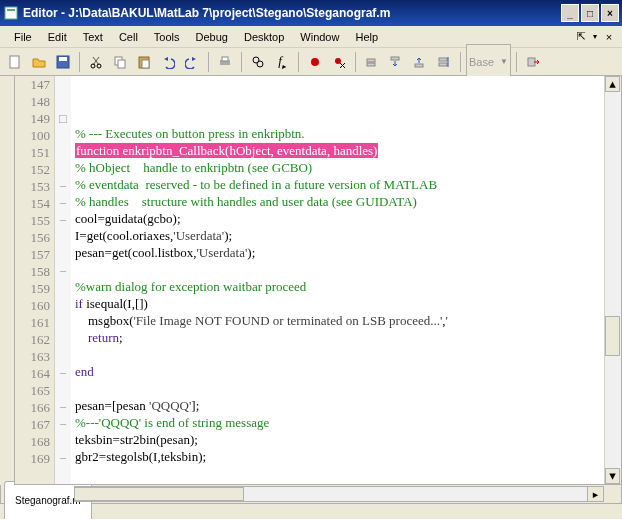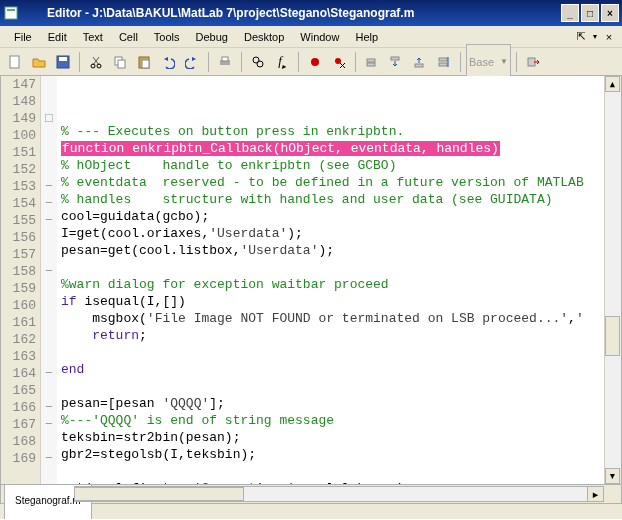--- a/index.html
+++ b/index.html
@@ -1,29 +1,29 @@
 <!DOCTYPE html>
 <html><head>
 <meta charset="utf-8">
 <style>
   * { box-sizing: border-box; margin: 0; padding: 0; }
   body { width: 622px; height: 520px; font-family: Tahoma, sans-serif; font-size: 11px; background: #ece9d8; overflow: hidden; }
   .titlebar { height: 26px; background: linear-gradient(#0a246a, #1e4fb3); color: #fff; display: flex; align-items: center; padding: 0 3px; }
   .titlebar .icon { width: 16px; height: 16px; margin-right: 4px; display:inline-flex;align-items:center;justify-content:center;}
-  .titlebar .title { flex: 1; font-weight: bold; font-size: 12px; margin-left: 24px; }
+  .titlebar .title { flex: 1; font-weight: bold; font-size: 12px; }
   .win-btn { width: 18px; height: 18px; background: #d8d5c8; border: 1px solid #fff; margin-left: 2px; display:inline-flex;align-items:center;justify-content:center;color:#000;font-weight:bold;font-size:10px;cursor:pointer;}
   .menubar { height: 22px; background: #ece9d8; display: flex; align-items: center; padding: 0 6px; border-bottom:1px solid #d4d0c8;}
   .menubar .menu-item { padding: 0 8px; height:100%; display:flex; align-items:center; cursor:pointer;}
   .menubar .spacer { flex:1; }
   .dock-ctl { width:14px; text-align:center; cursor:pointer; color:#000;}
   .toolbar { height: 28px; background: #ece9d8; display: flex; align-items: center; padding: 0 4px; border-bottom: 1px solid #b0b0b0; gap:2px;}
   .tb-btn { width:22px; height:22px; display:inline-flex;align-items:center;justify-content:center;border:1px solid transparent;cursor:pointer;border-radius:2px;}
   .tb-sep { width:1px;height:20px;background:#b0b0b0;margin:0 3px;}
   .base-sel { border:1px solid #b0b0b0;background:#ece9d8;color:#999;padding:11px 2px;font-size:11px;display:flex;align-items:center;}
-  .editor { height: 409px; background:#fff; display:flex; font-family: Liberation Mono, monospace; font-size:13px; position:relative; border:1px solid #b0b0b0; border-top:none;}
+  .editor { height: 409px; background:#fff; display:flex; font-family: Liberation Serif, serif; font-size:13px; position:relative; border:1px solid #b0b0b0; border-top:none;margin-left:14px;}
   .gutter-col { width:40px; background:#ece9d8; text-align:right; padding-right:4px; color:#888; border-right:1px solid #d4d0c8;}
   .fold-col { width:16px; background:#f6f6f6; color:#999; text-align:center;}
   .code-col { flex:1; overflow:hidden; white-space:pre; position:relative;}
   .line { height:17px; line-height:17px;}
   .c-comment { color: #228b22; }
   .c-keyword { color: #4c1d95; }
   .c-string { color: #404040; }
   .c-text { color:#000; }
   .hl { background:#ec4899; color:#fff; padding:0 1px;}
   .code-inner{padding-left:4px;}

